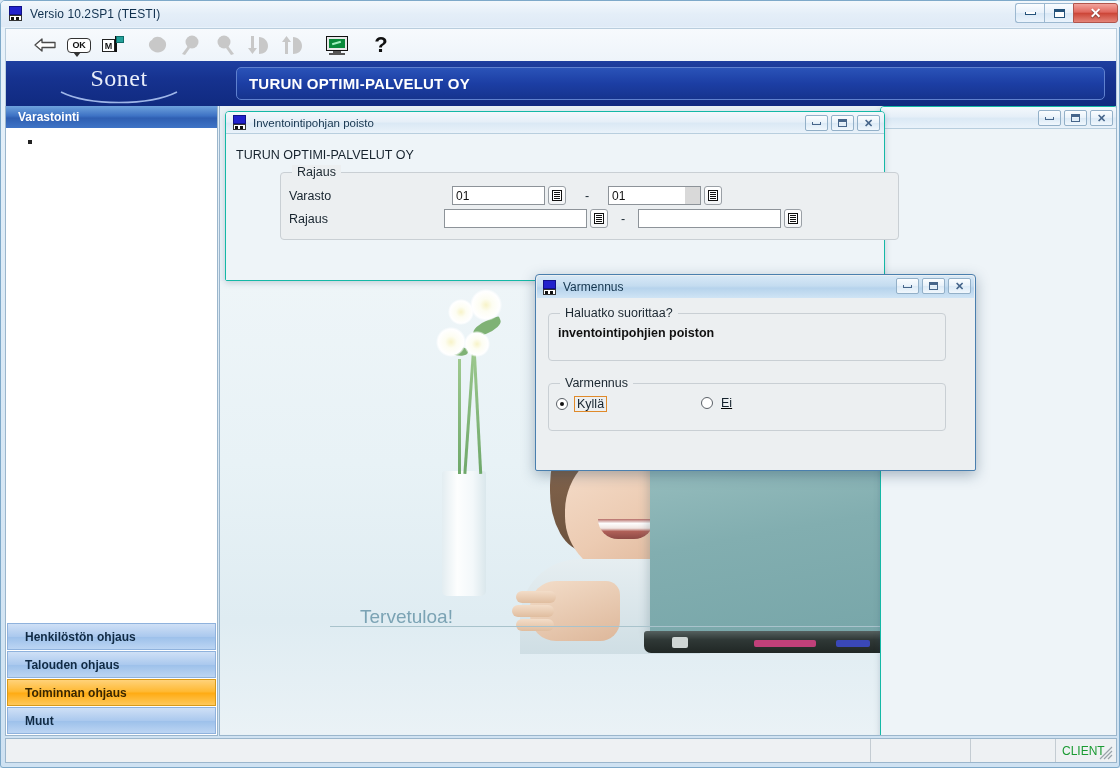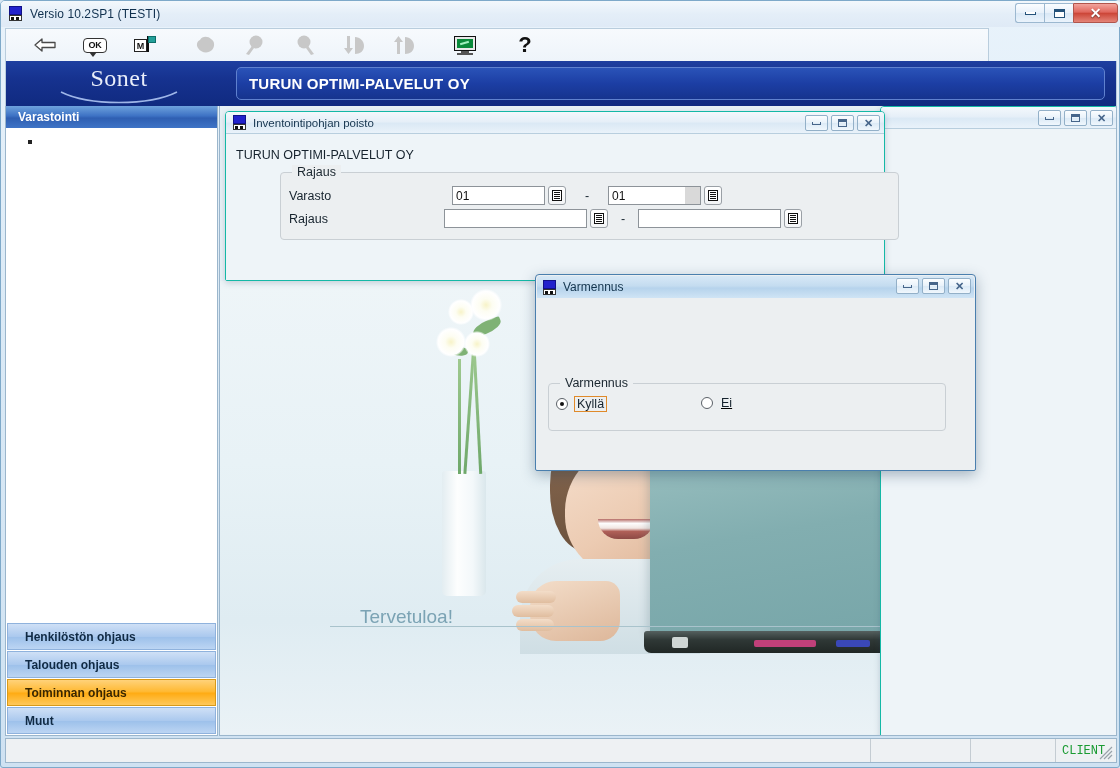--- a/index.html
+++ b/index.html
@@ -64,24 +64,24 @@
     background: linear-gradient(180deg,#f2a39c 0%,#e0675d 45%,#cc4638 52%,#e48478 100%);
     border-color:#b0554c;
   }
   .glyph-min { width: 11px; height: 3px; border: 1px solid #24527a; border-top:none; background:#fff;}
   .glyph-max { width: 11px; height: 9px; border: 1px solid #24527a; background:#fff; position:relative;}
   .glyph-max::before{content:"";position:absolute;left:0;top:0;right:0;height:2px;background:#24527a;}
   .glyph-x { color:#fff; font-size:14px; font-weight:bold; line-height:1; text-shadow:0 1px 1px rgba(0,0,0,.5); }
 
   
   .toolbar {
-    position: absolute; left: 4px; top: 27px; width: 984px; height: 33px;
+    position: absolute; left: 4px; top: 27px; width: 1112px; height: 33px;
     background: linear-gradient(180deg,#f7fafd 0%,#eef4fa 100%);
     border: 1px solid #b9cddd; border-bottom: none;
-    display: flex; align-items: center; padding-left: 22px; gap: 16px;
+    display: flex; align-items: center; padding-left: 22px; gap: 0;
   }
   .tbtn {
     width: 34px; height: 28px; display:flex; align-items:center; justify-content:center;
     cursor: default; position:relative;
   }
   .tbtn.gap { margin-left: 10px; }
   
   .ico-back { width:22px; height:14px; position:relative; }
   .ico-back svg { display:block; }
   
@@ -331,21 +331,21 @@
   }
   .rlabel{ font-size:12.5px; color:#16232e; margin-left:6px; padding:0 2px; }
   .rlabel.focus{ border:1px solid #e08a2a; }
 
   
   .statusbar{
     position:absolute; left:4px; top:737px; width:1112px; height:25px;
     background:#eef1f3; border:1px solid #9bb6cc;
     display:flex; align-items:stretch;
   }
-  .sb-cell{ border-right:1px solid #c4ccd2; height:100%; display:flex; align-items:center; padding:0 6px;font-family:Liberation Mono, monospace; }
+  .sb-cell{ border-right:1px solid #c4ccd2; height:100%; display:flex; align-items:center; padding:0 6px; }
   .sb-cell.c1{ width:865px; }
   .sb-cell.c2{ width:100px; }
   .sb-cell.c3{ width:85px; }
   .sb-cell.c4{ width:60px; font-size:12px; color:#1a9b32; font-weight:normal; border-right:none; }
   .grip{ position:absolute; right:3px; bottom:2px; width:14px; height:14px; }
 </style>
 </head>
 <body>
 
 <div class="app-window">
@@ -595,20 +595,24 @@
         <span class="cw-btn">
             <span class="cwg-max"></span>
           </span>
         <span class="cw-btn">
             <span class="cwg-x">✕</span>
           </span>
       </span>
     </div>
     <div class="dlg-body">
 
+      <div class="gbox" style="left:11px;top:15px;width:398px;height:48px;">
+        <span class="legend">Haluatko suorittaa?</span>
+        <span style="position:absolute;left:9px;top:12px;font-size:12.5px;font-weight:bold;color:#111;">inventointipohjien poiston</span>
+      </div>
 
       <div class="gbox" style="left:11px;top:85px;width:398px;height:48px;">
         <span class="legend">Varmennus</span>
 
         <div class="radio-row" style="left:7px;top:12px;">
           <span class="radio checked"></span>
           <span class="rlabel focus">Kyllä</span>
         </div>
 
         <div class="radio-row" style="left:152px;top:12px;text-decoration:underline;">

